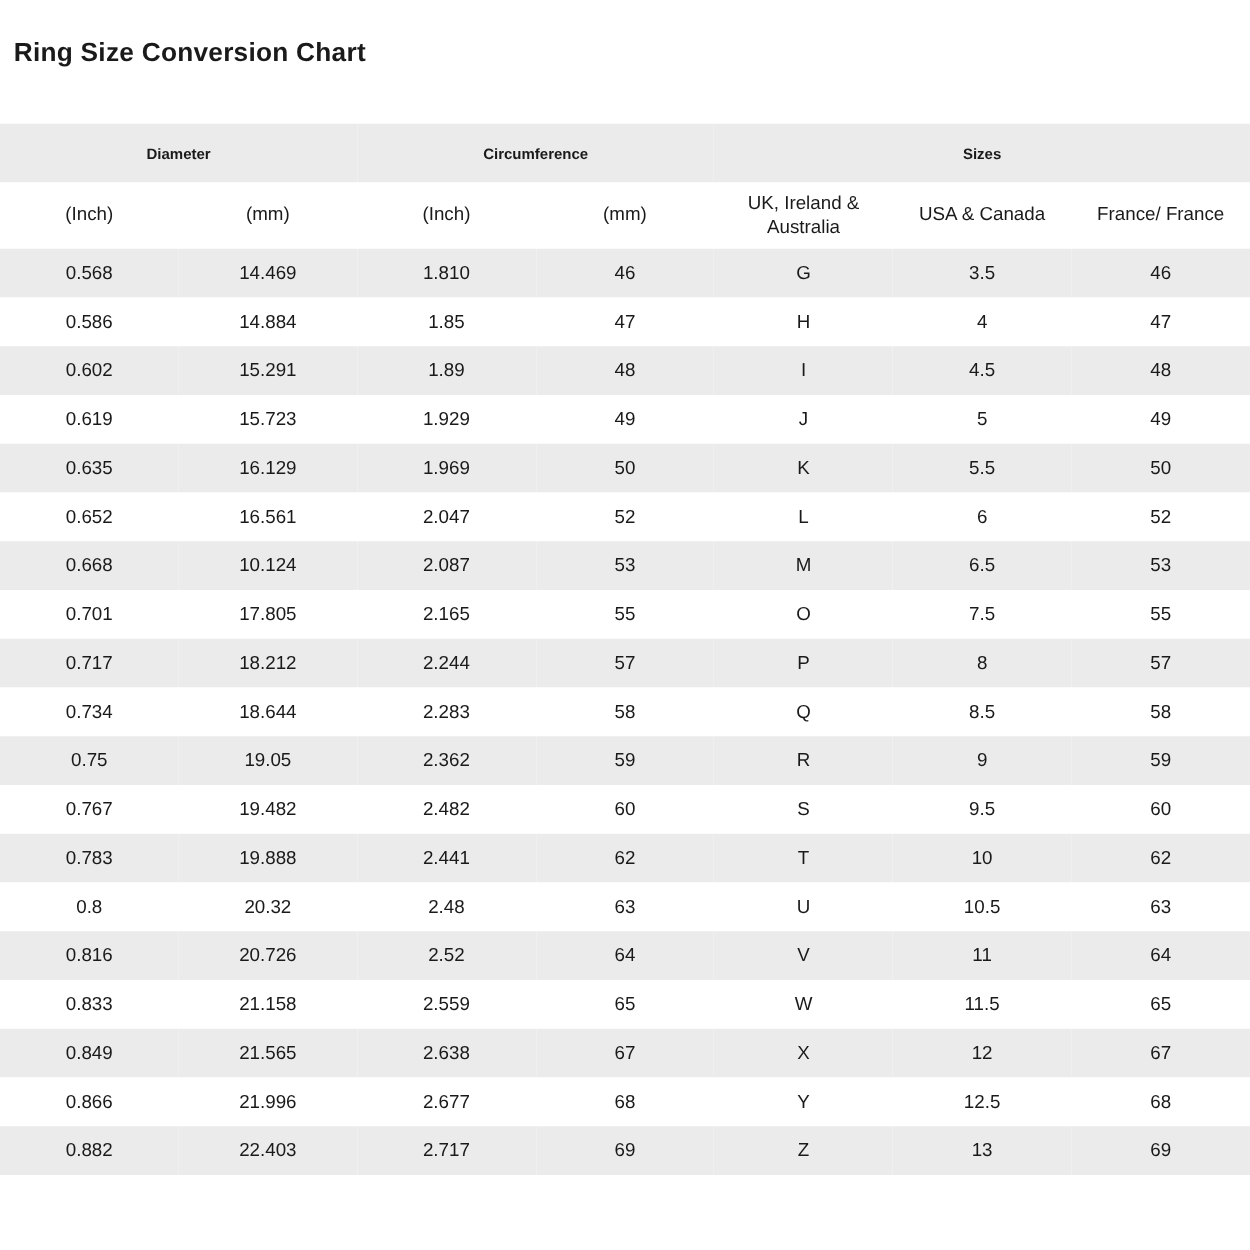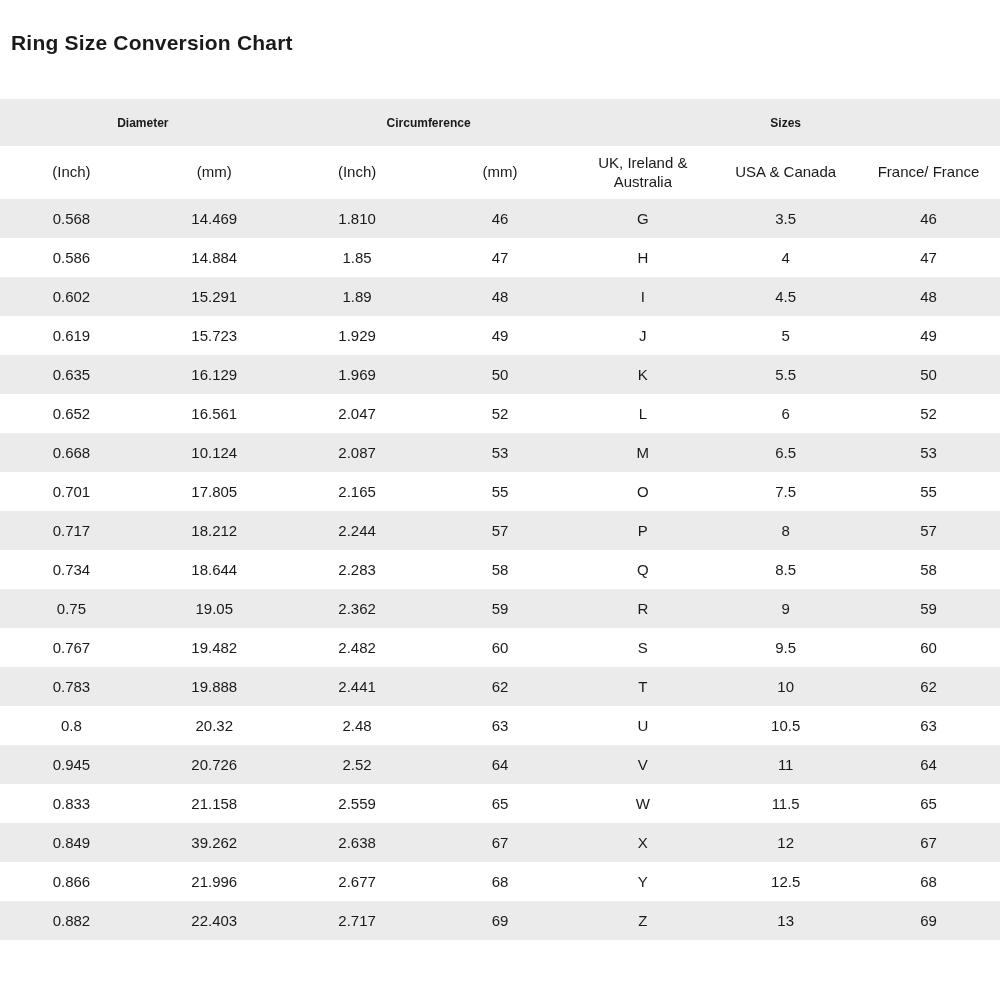--- a/index.html
+++ b/index.html
@@ -220,40 +220,40 @@
         <tr>
           <td>0.8</td>
           <td>20.32</td>
           <td>2.48</td>
           <td>63</td>
           <td>U</td>
           <td>10.5</td>
           <td>63</td>
         </tr>
         <tr>
-          <td>0.945</td>
+          <td>0.816</td>
           <td>20.726</td>
           <td>2.52</td>
           <td>64</td>
           <td>V</td>
           <td>11</td>
           <td>64</td>
         </tr>
         <tr>
           <td>0.833</td>
           <td>21.158</td>
           <td>2.559</td>
           <td>65</td>
           <td>W</td>
           <td>11.5</td>
           <td>65</td>
         </tr>
         <tr>
           <td>0.849</td>
-          <td>39.262</td>
+          <td>21.565</td>
           <td>2.638</td>
           <td>67</td>
           <td>X</td>
           <td>12</td>
           <td>67</td>
         </tr>
         <tr>
           <td>0.866</td>
           <td>21.996</td>
           <td>2.677</td>

